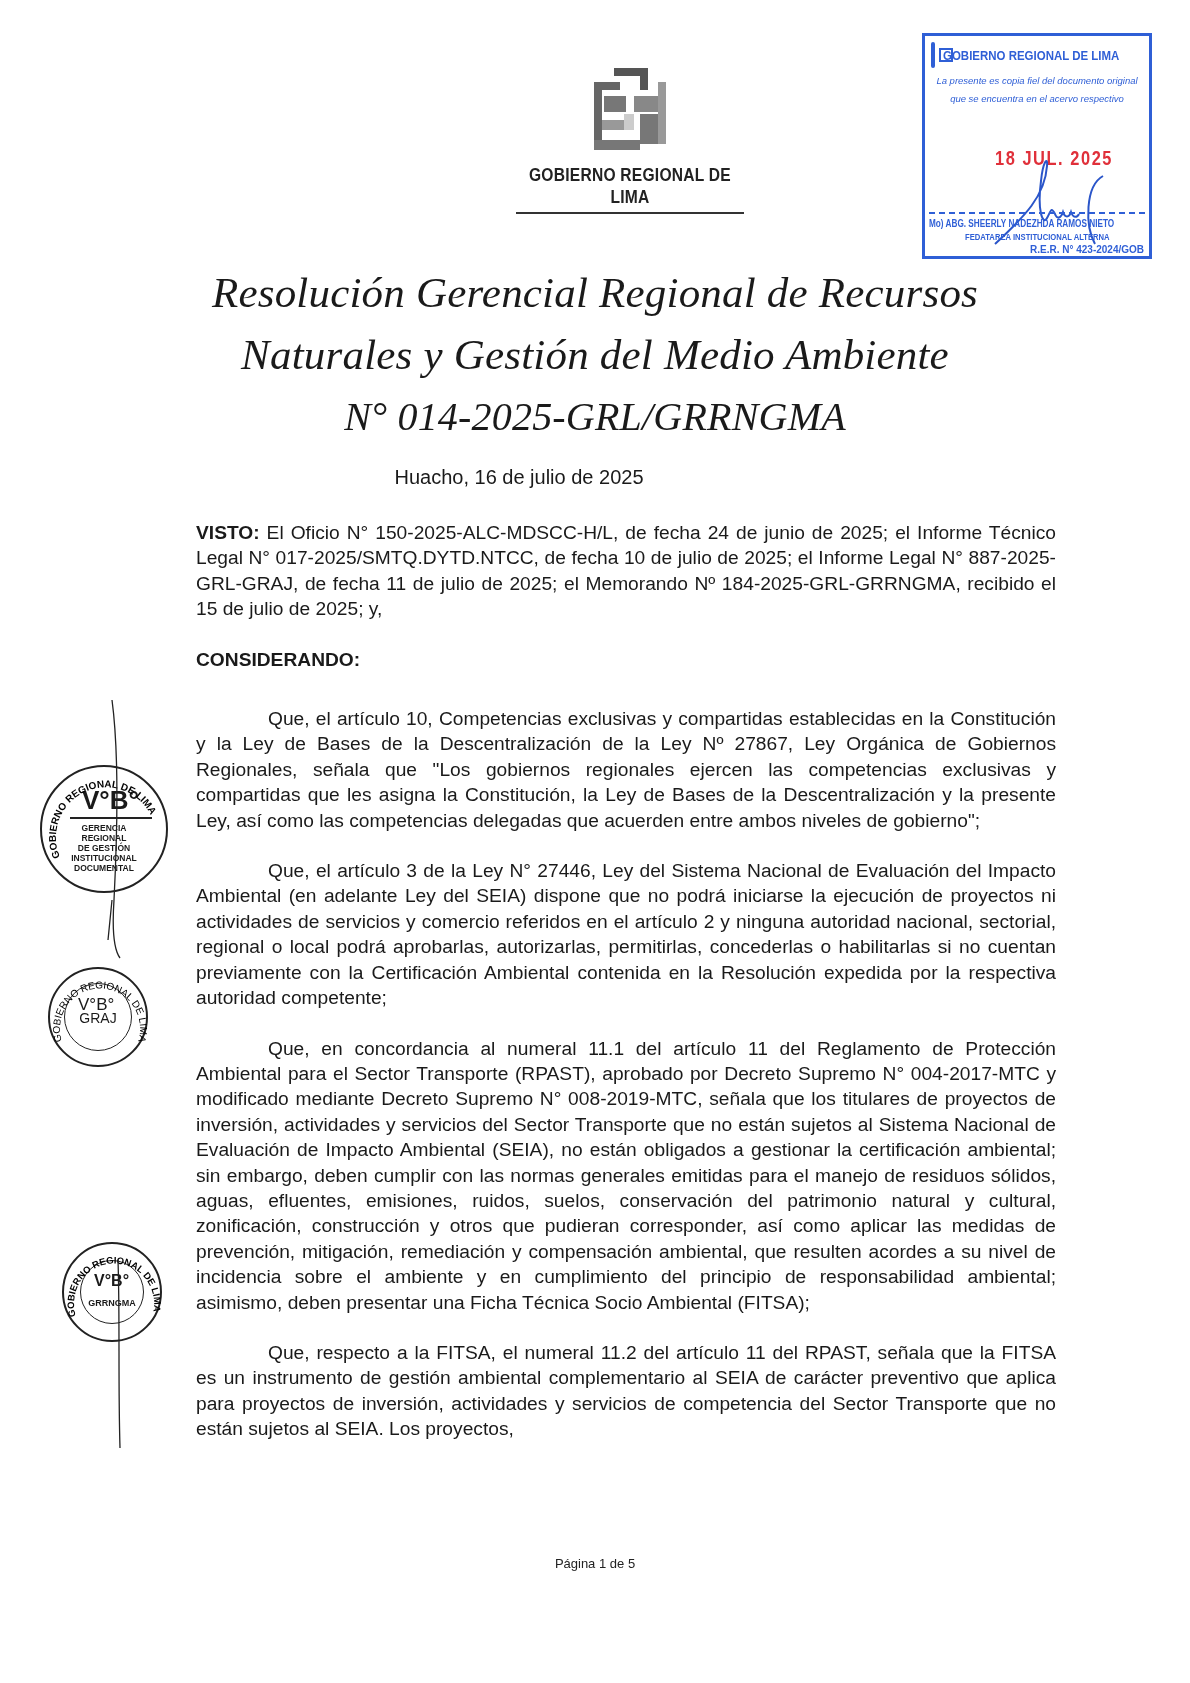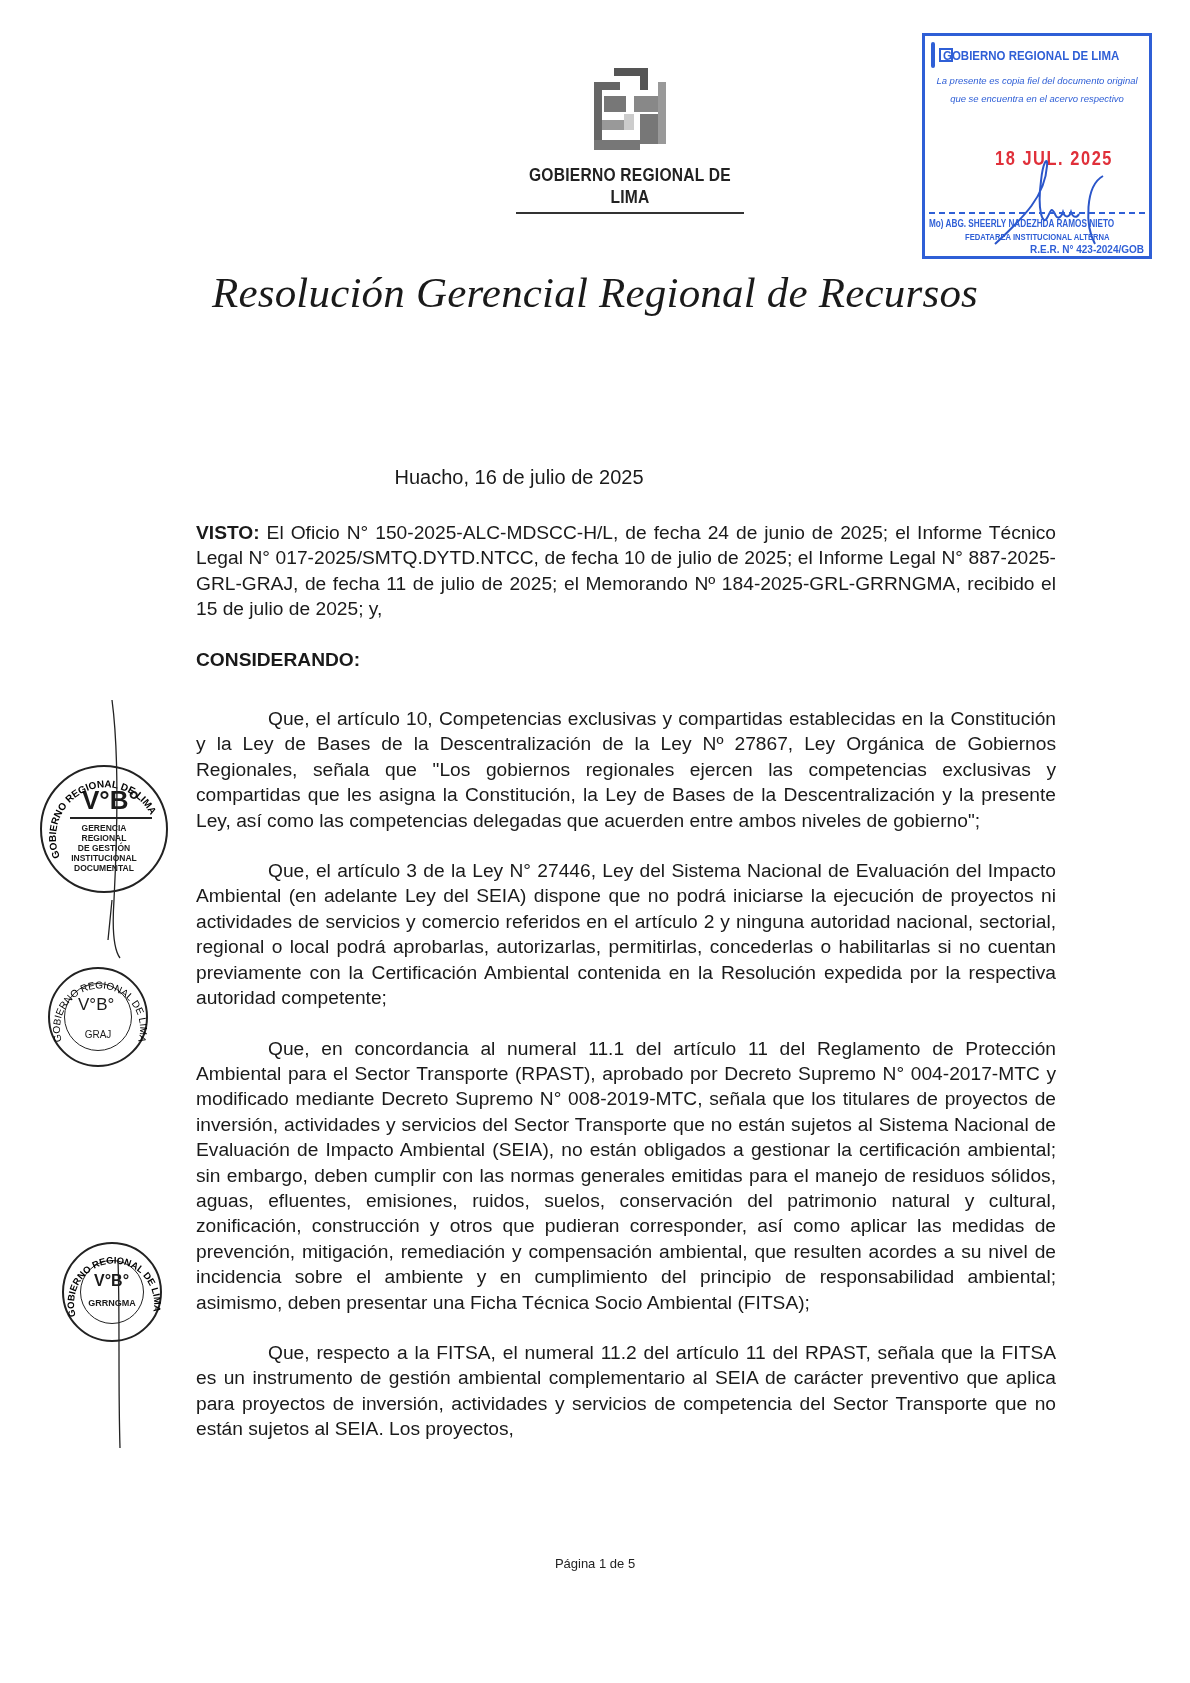--- a/index.html
+++ b/index.html
@@ -94,20 +94,22 @@
       <path d="M118 20 C 100 30, 100 70, 110 88" stroke="#2a55c9" stroke-width="2" fill="none"></path>
     </svg>
     <div class="cert-dash"></div>
     <div class="cert-name">Mo) ABG. SHEERLY NADEZHDA RAMOS NIETO</div>
     <div class="cert-role">FEDATAREA INSTITUCIONAL ALTERNA</div>
     <div class="cert-reg">R.E.R. N° 423-2024/GOB</div>
   </div>
 
   <div class="title">
     <div>Resolución Gerencial Regional de Recursos</div>
+    <div>Naturales y Gestión del Medio Ambiente</div>
+    <div class="num">N° 014-2025-GRL/GRRNGMA</div>
   </div>
 
   <div class="date-line">Huacho, 16 de julio de 2025</div>
 
   <div class="body">
     <p><b>VISTO:</b><span> El Oficio N° 150-2025-ALC-MDSCC-H/L, de fecha 24 de junio de 2025; el Informe Técnico Legal N° 017-2025/SMTQ.DYTD.NTCC, de fecha 10 de julio de 2025; el Informe Legal N° 887-2025-GRL-GRAJ, de fecha 11 de julio de 2025; el Memorando Nº 184-2025-GRL-GRRNGMA, recibido el 15 de julio de 2025; y,</span></p>
     <p class="section-head">CONSIDERANDO:</p>
     <p class="indent">Que, el artículo 10, Competencias exclusivas y compartidas establecidas en la Constitución y la Ley de Bases de la Descentralización de la Ley Nº 27867, Ley Orgánica de Gobiernos Regionales, señala que "Los gobiernos regionales ejercen las competencias exclusivas y compartidas que les asigna la Constitución, la Ley de Bases de la Descentralización y la presente Ley, así como las competencias delegadas que acuerden entre ambos niveles de gobierno";</p>
     <p class="indent">Que, el artículo 3 de la Ley N° 27446, Ley del Sistema Nacional de Evaluación del Impacto Ambiental (en adelante Ley del SEIA) dispone que no podrá iniciarse la ejecución de proyectos ni actividades de servicios y comercio referidos en el artículo 2 y ninguna autoridad nacional, sectorial, regional o local podrá aprobarlas, autorizarlas, permitirlas, concederlas o habilitarlas si no cuentan previamente con la Certificación Ambiental contenida en la Resolución expedida por la respectiva autoridad competente;</p>
     <p class="indent">Que, en concordancia al numeral 11.1 del artículo 11 del Reglamento de Protección Ambiental para el Sector Transporte (RPAST), aprobado por Decreto Supremo N° 004-2017-MTC y modificado mediante Decreto Supremo N° 008-2019-MTC, señala que los titulares de proyectos de inversión, actividades y servicios del Sector Transporte que no están sujetos al Sistema Nacional de Evaluación de Impacto Ambiental (SEIA), no están obligados a gestionar la certificación ambiental; sin embargo, deben cumplir con las normas generales emitidas para el manejo de residuos sólidos, aguas, efluentes, emisiones, ruidos, suelos, conservación del patrimonio natural y cultural, zonificación, construcción y otros que pudieran corresponder, así como aplicar las medidas de prevención, mitigación, remediación y compensación ambiental, que resulten acordes a su nivel de incidencia sobre el ambiente y en cumplimiento del principio de responsabilidad ambiental; asimismo, deben presentar una Ficha Técnica Socio Ambiental (FITSA);</p>
@@ -131,21 +133,21 @@
       <text font-size="10" font-weight="bold" font-family="Liberation Sans, sans-serif"><textPath href="#r0">GOBIERNO REGIONAL DE LIMA</textPath></text>
     </svg>
   </div>
   <svg class="pen-line" style="left:100px;top:700px;" width="30" height="260" viewBox="0 0 30 260">
     <path d="M12 0 C 20 60, 16 160, 14 200 C 12 230, 14 250, 20 258 M12 200 L 8 240" stroke="#222" stroke-width="1.3" fill="none"></path>
   </svg>
 
   <div class="vb-stamp" style="left:48px;top:967px;width:100px;height:100px;">
     <div class="inner" style="left:14px;top:14px;width:68px;height:68px;"></div>
     <div class="vb-big" style="left:28px;top:26px;font-size:17px;font-weight:normal;">V°B°</div>
-    <div class="vb-small" style="top:61px;font-size:10px;font-weight:normal;">GRAJ</div>
+    <div class="vb-small" style="top:44px;font-size:14px;font-weight:normal;">GRAJ</div>
     <svg class="vb-ring" width="100" height="100">
       <defs>
           <path id="r1" d="M 12 72 A 40 40 0 1 1 88 72"></path>
         </defs>
       <text font-size="10" font-family="Liberation Sans, sans-serif"><textPath href="#r1">GOBIERNO REGIONAL DE LIMA</textPath></text>
     </svg>
   </div>
 
   <div class="vb-stamp" style="left:62px;top:1242px;width:100px;height:100px;">
     <div class="inner" style="left:16px;top:16px;width:64px;height:64px;"></div>

